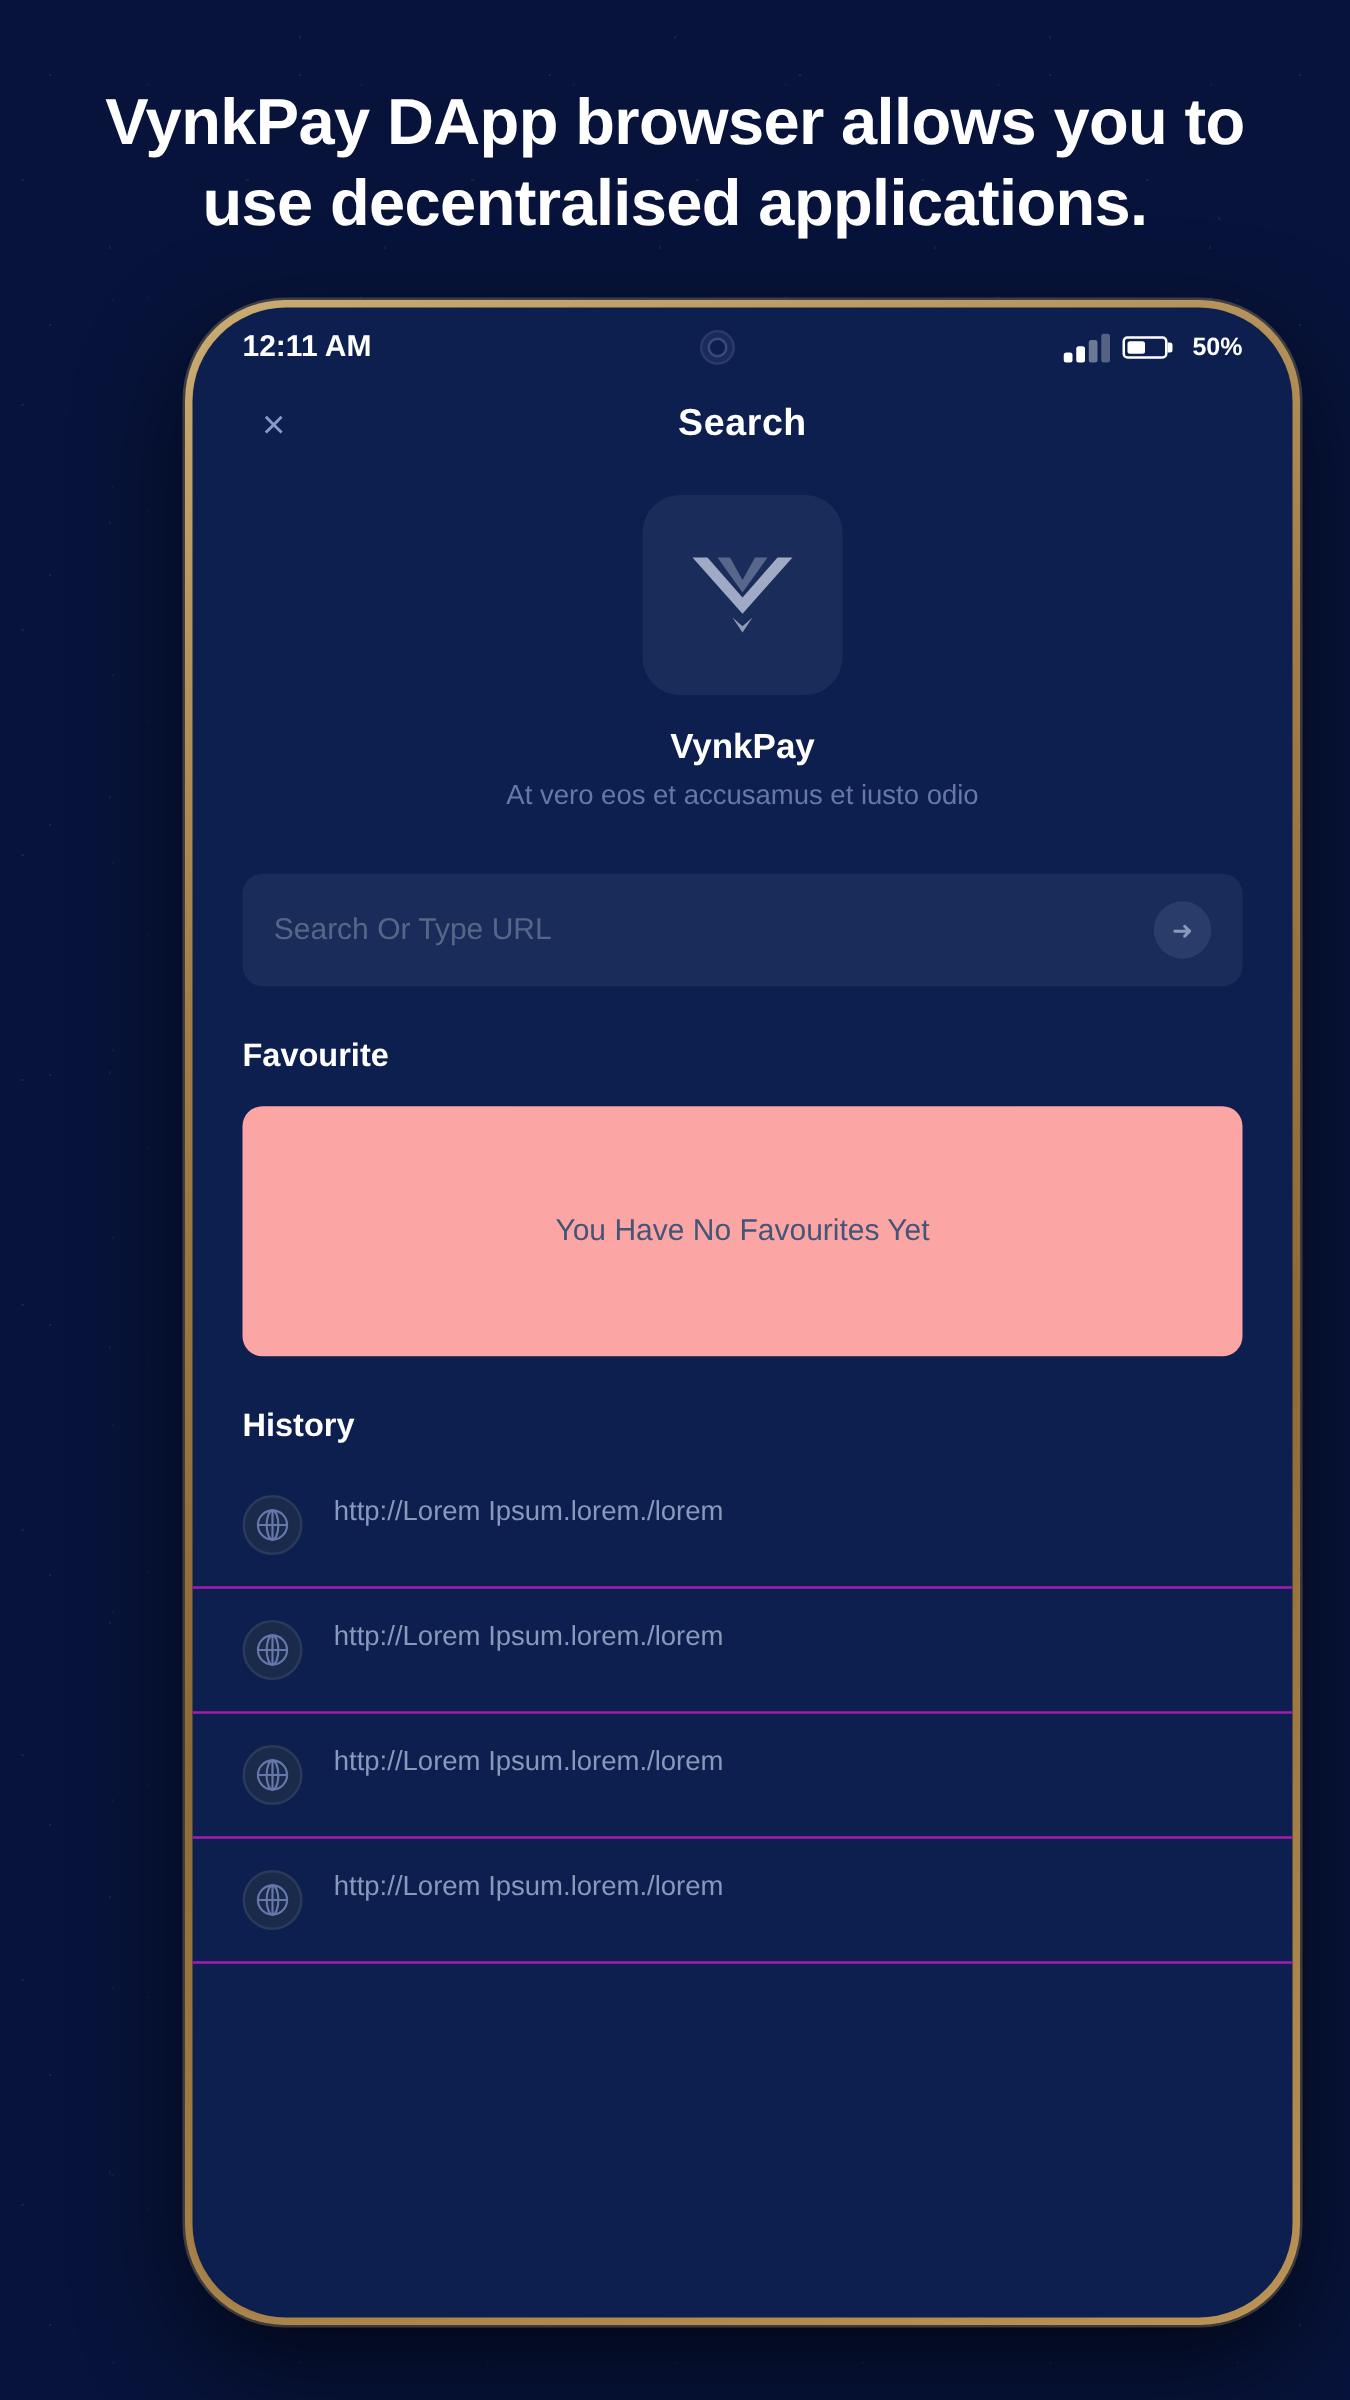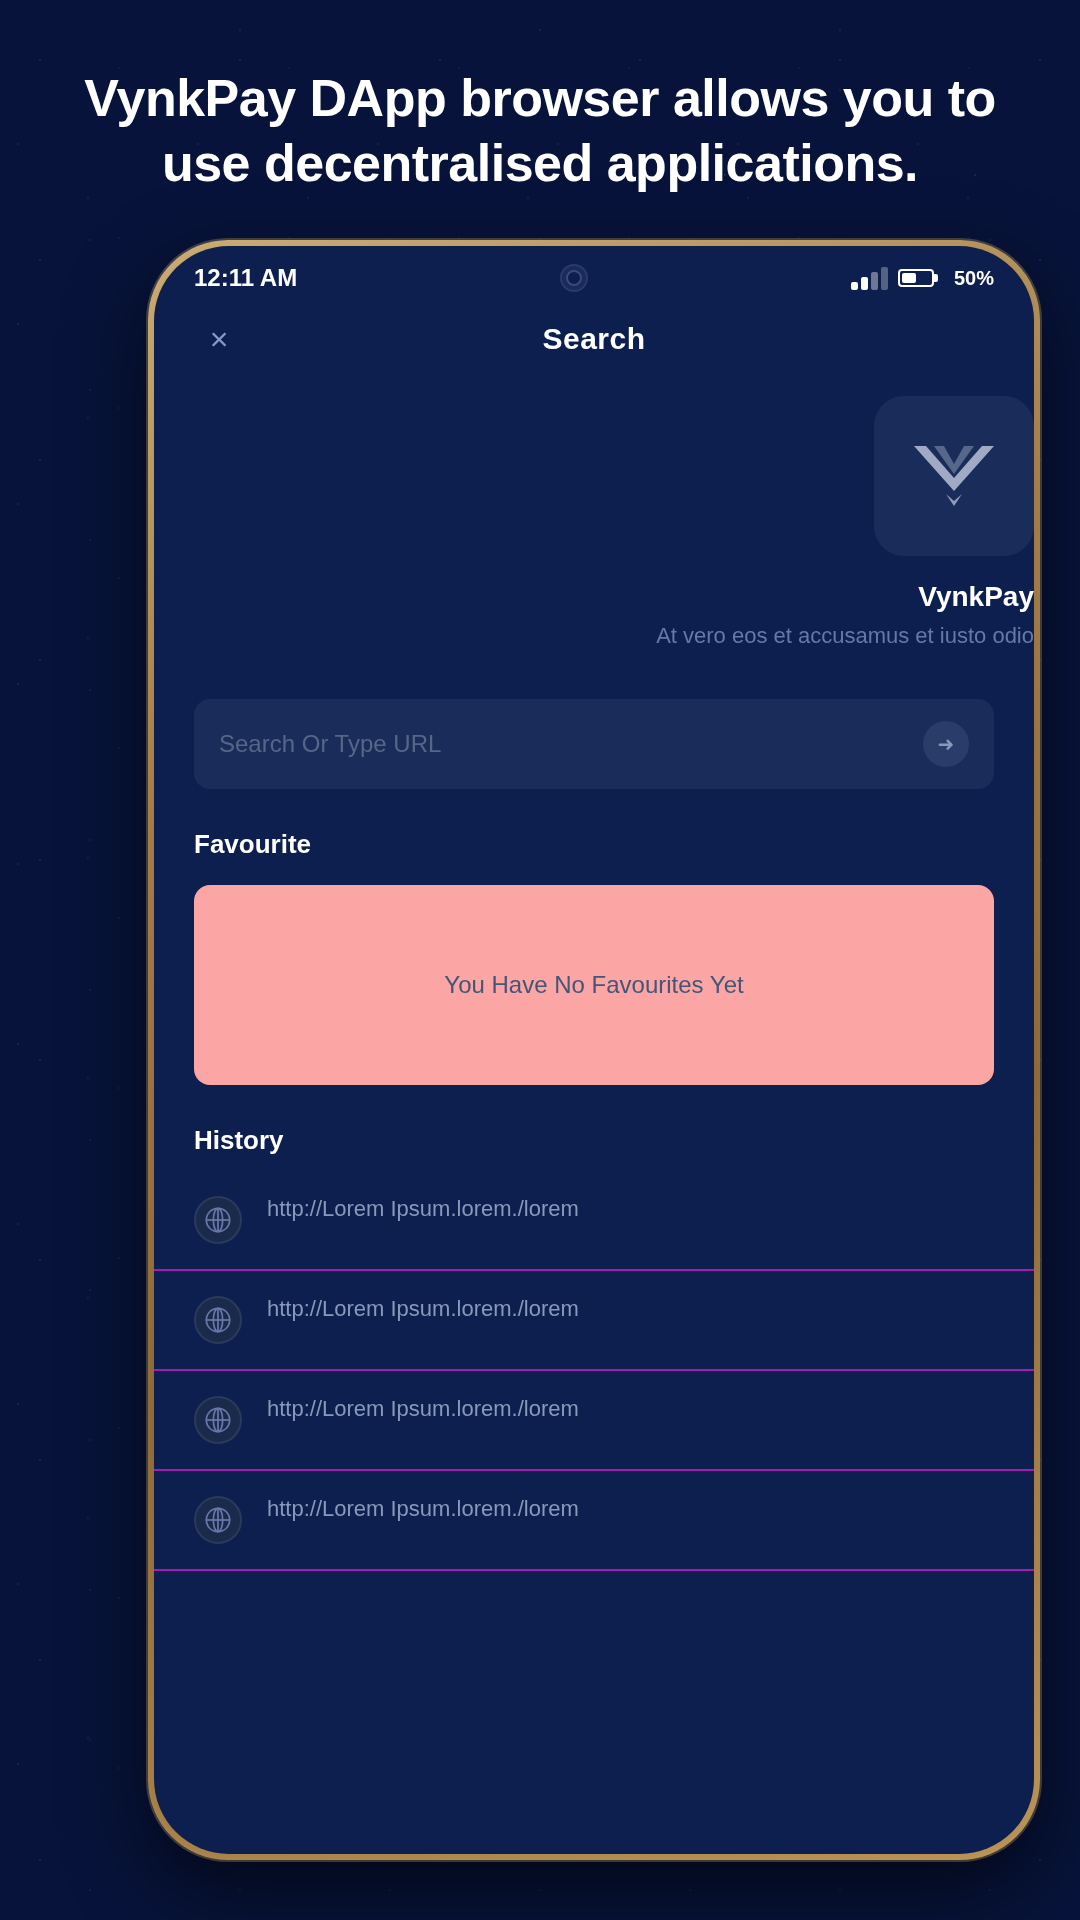--- a/index.html
+++ b/index.html
@@ -177,21 +177,21 @@
       color: #ffffff;
       font-size: 30px;
       font-weight: 600;
       letter-spacing: 0.5px;
     }
 
     
     .logo-section {
       display: flex;
       flex-direction: column;
-      align-items: flex-end;
+      align-items: center;
       padding: 10px 0 30px;
     }
 
     .logo-box {
       width: 160px;
       height: 160px;
       background: #1a2d5a;
       border-radius: 30px;
       display: flex;
       align-items: center;

